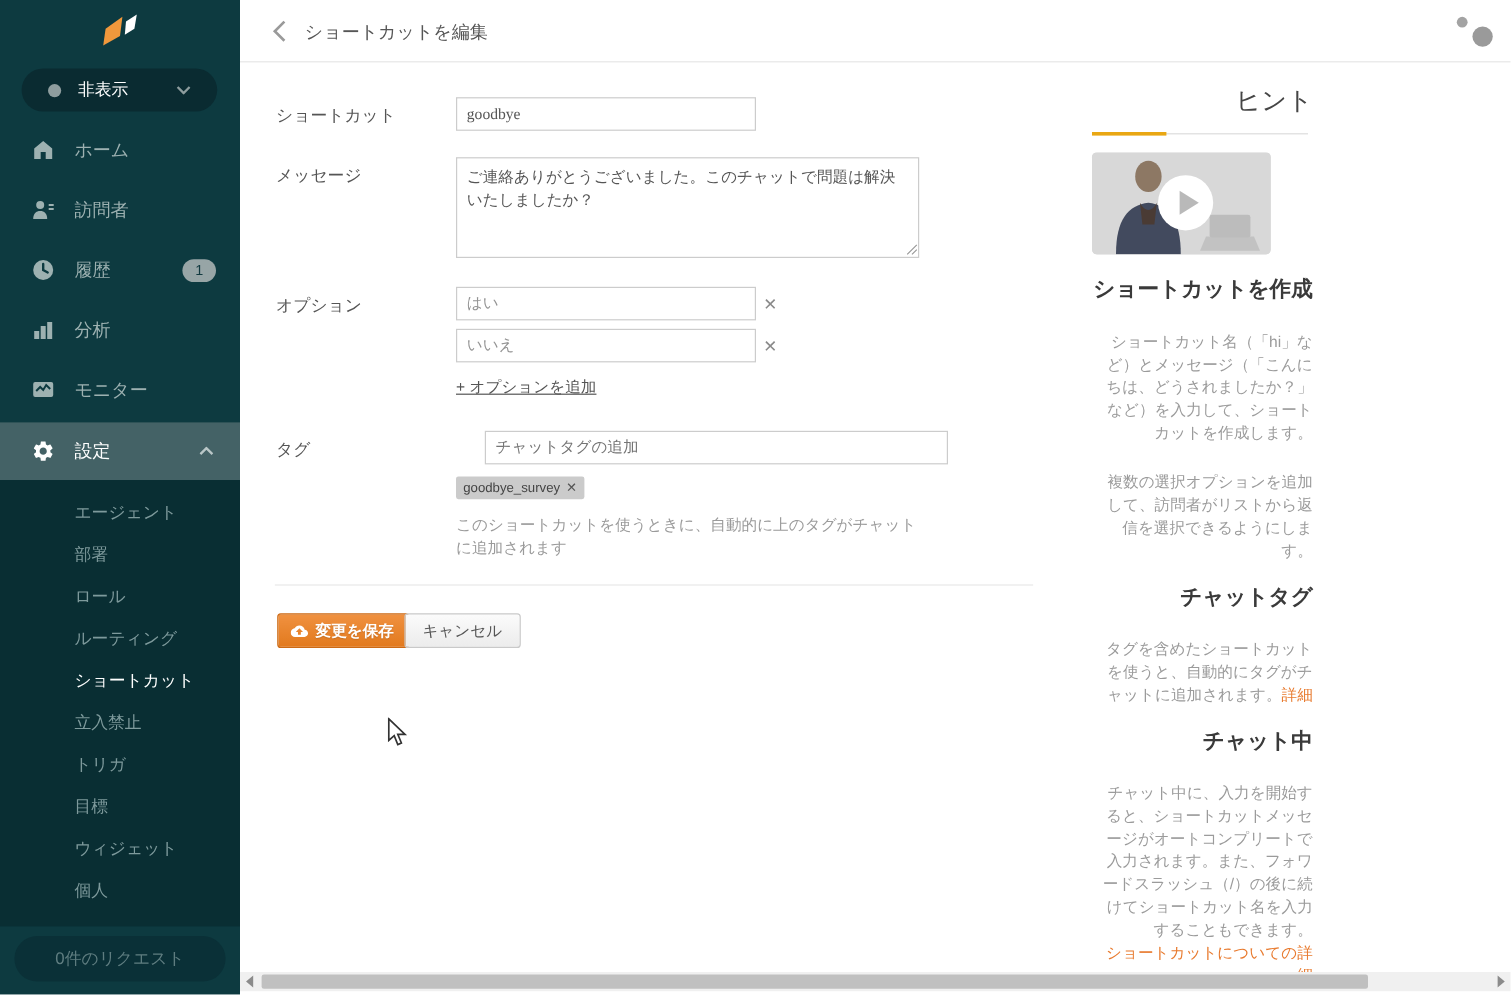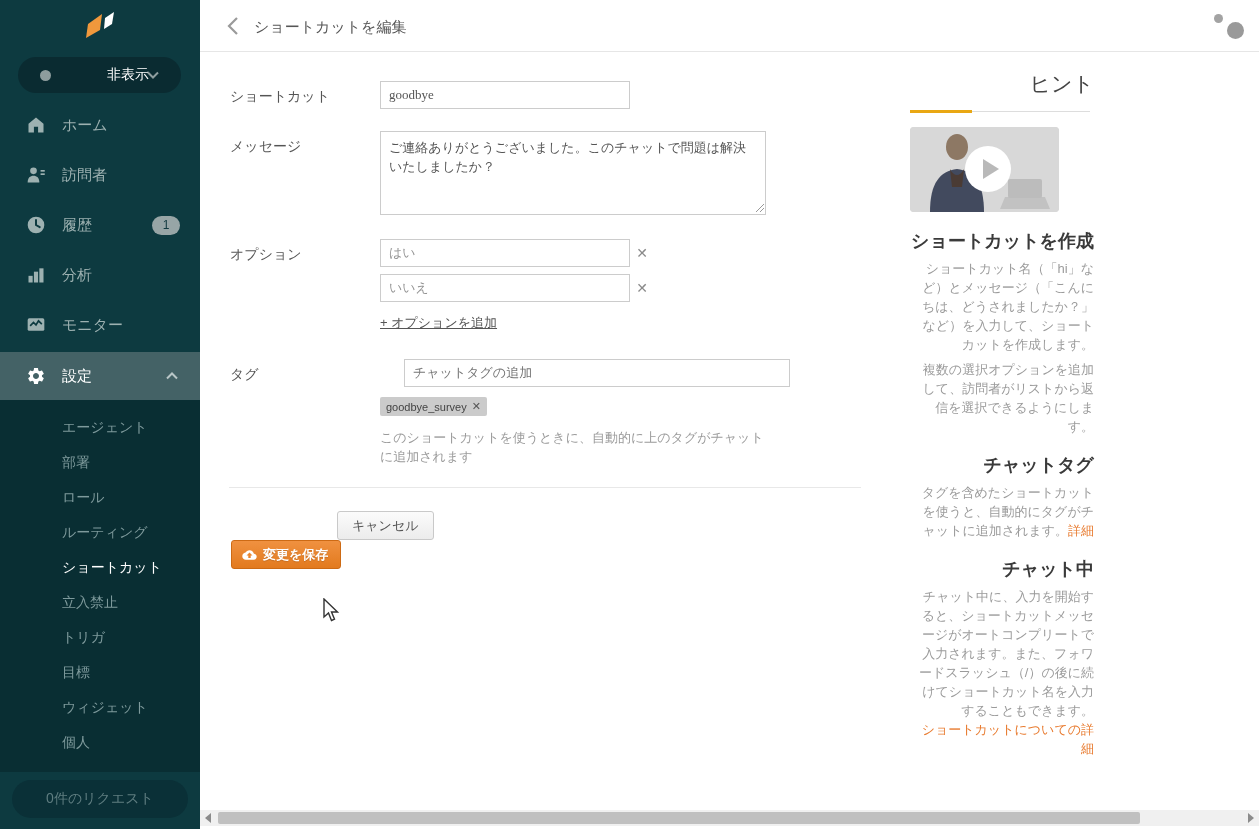--- a/index.html
+++ b/index.html
@@ -4,21 +4,21 @@
 <style>
   * { margin:0; padding:0; box-sizing:border-box; }
   html,body { width:1259px; height:829px; overflow:hidden; }
   body { font-family:"Liberation Sans","DejaVu Sans",sans-serif; background:#fff; }
   .app { position:relative; width:1259px; height:829px; background:#fff; overflow:hidden; }
 
   
   .sidebar { position:absolute; left:0; top:0; width:200px; height:829px; background:#0d3a40; }
   .logo { position:absolute; left:80px; top:8px; width:48px; height:36px; }
   .status-pill { position:absolute; left:18px; top:57px; width:163px; height:36px; background:#0a2b31;
-                 border-radius:18px; display:flex; align-items:center; cursor:pointer;gap:42px; }
+                 border-radius:18px; display:flex; align-items:center; cursor:pointer; }
   .status-dot { width:11px; height:11px; border-radius:50%; background:#8e9d9e; margin-left:22px; }
   .status-label { color:#fff; font-size:14px; margin-left:14px; }
   .status-chevron { position:absolute; right:22px; top:14px; }
 
   .nav-item { position:absolute; left:0; width:200px; height:50px; display:flex; align-items:center;
               color:#9db1b1; font-size:15px; cursor:pointer; }
   .nav-item .nav-icon { position:absolute; left:26px; width:20px; height:20px; }
   .nav-item .nav-label { position:absolute; left:62px; }
   .nav-item.active { background:#44626
 
@@ -54,39 +54,39 @@
   .resize-grip { position:absolute; left:755px; top:203px; width:10px; height:10px; pointer-events:none; }
   .opt-x { position:absolute; font-size:14px; color:#8a8a8a; cursor:pointer; width:14px; text-align:center; }
   .add-option { position:absolute; left:380px; top:314px; font-size:13px; color:#555;
                 text-decoration:underline; cursor:pointer; }
   .tag-chip { position:absolute; left:380px; top:397px; height:19px; background:#cbcbcb; border-radius:2px;
               font-size:11px; color:#444; display:flex; align-items:center; padding:0 6px;text-align:right; }
   .tag-chip .chip-x { margin-left:5px; font-size:11px; color:#555; font-weight:bold; cursor:pointer; }
   .tags-help { position:absolute; left:380px; top:428px; width:392px; font-size:13px; color:#9b9b9b; line-height:19px; }
   .form-divider { position:absolute; left:229px; top:487px; width:632px; height:1px; background:#e8e8e8; }
 
-  .save-btn { position:absolute; left:231px; top:540px; height:29px; padding:0 12px 0 10px; border-radius:3px;
+  .save-btn { position:absolute; left:231px; top:511px; height:29px; padding:0 12px 0 10px; border-radius:3px;
               border:1px solid #cd6a14; background:linear-gradient(#f09140,#e27a1e); color:#fff; font-size:13px;
               font-weight:bold; display:flex; align-items:center; gap:6px; cursor:pointer; font-family:inherit;
               text-shadow:0 1px 1px rgba(0,0,0,.15); }
   .cancel-btn { position:absolute; left:337px; top:511px; height:29px; padding:0 14px; border-radius:3px;
               border:1px solid #c9c9c9; background:linear-gradient(#fbfbfb,#ececec); color:#555; font-size:13px;
               display:flex; align-items:center; cursor:pointer; font-family:inherit; }
 
   
   .hints { position:absolute; left:910px; top:70px; width:184px;text-align:right; }
   .hints-title { font-size:21px; color:#454545; }
   .hints-rule { position:relative; margin-top:12px; height:3px; width:180px; }
   .hints-rule .rule-gray { position:absolute; left:0; top:1px; width:180px; height:1px; background:#ddd; }
   .hints-rule .rule-orange { position:absolute; left:0; top:0; width:62px; height:3px; background:#e9a713; }
   .video-thumb { position:relative; margin-top:14px; width:149px; height:85px; background:#d8d8d8;
                  border-radius:4px; overflow:hidden; cursor:pointer; }
   .play-circle { position:absolute; left:54px; top:18px; width:48px; height:48px; }
   .hint-head { margin-top:17px; font-size:18px; font-weight:bold; color:#3a3a3a; }
-  .hint-p { margin-top:6px; font-size:13px; color:#9b9b9b; line-height:19px; }
+  .hint-p { margin-top:22px; font-size:13px; color:#9b9b9b; line-height:19px; }
   .hint-link { color:#e87a2e; text-decoration:none; cursor:pointer; }
   .hint-link-block { display:block; margin-top:0; font-size:13px; line-height:19px; color:#e87a2e; cursor:pointer; }
 
   
   .hscrollbar { position:absolute; left:200px; top:810px; width:1059px; height:16px; background:#f0f0f0; }
   .hs-arrow { position:absolute; top:3px; width:0; height:0; cursor:pointer; }
   .hs-left { left:5px; border-top:5px solid transparent; border-bottom:5px solid transparent; border-right:6px solid #8b8b8b; }
   .hs-right { right:5px; border-top:5px solid transparent; border-bottom:5px solid transparent; border-left:6px solid #8b8b8b; }
   .hs-thumb { position:absolute; left:18px; top:2px; width:922px; height:12px; background:#c0c0c0; border-radius:2px; cursor:pointer; }
 

